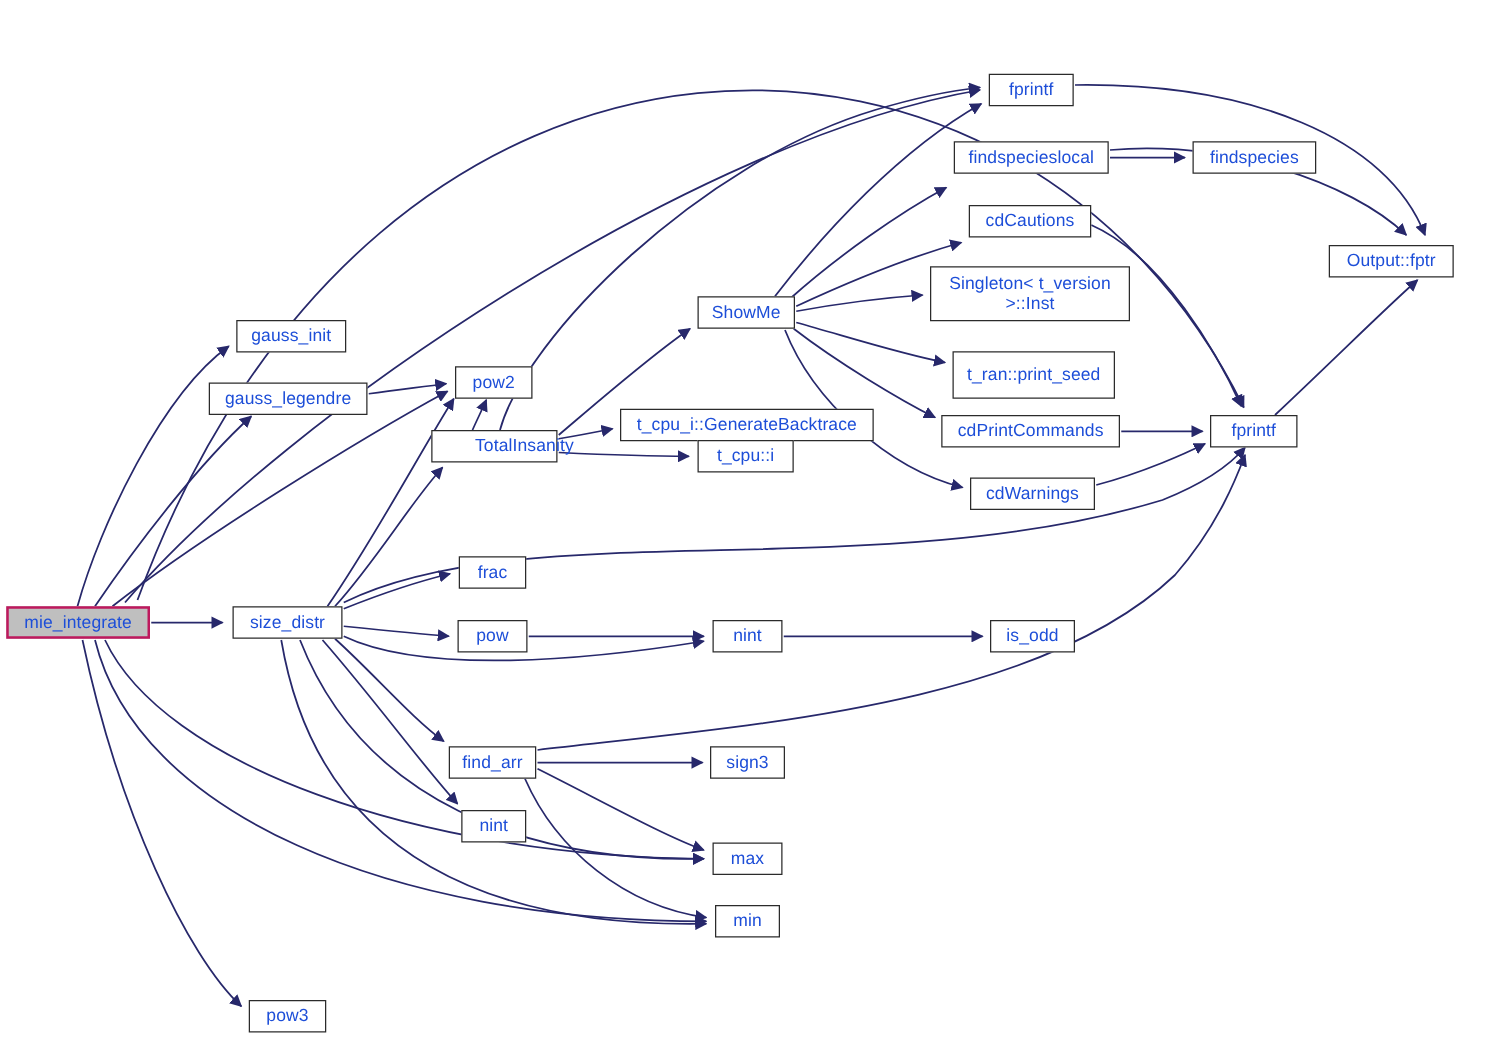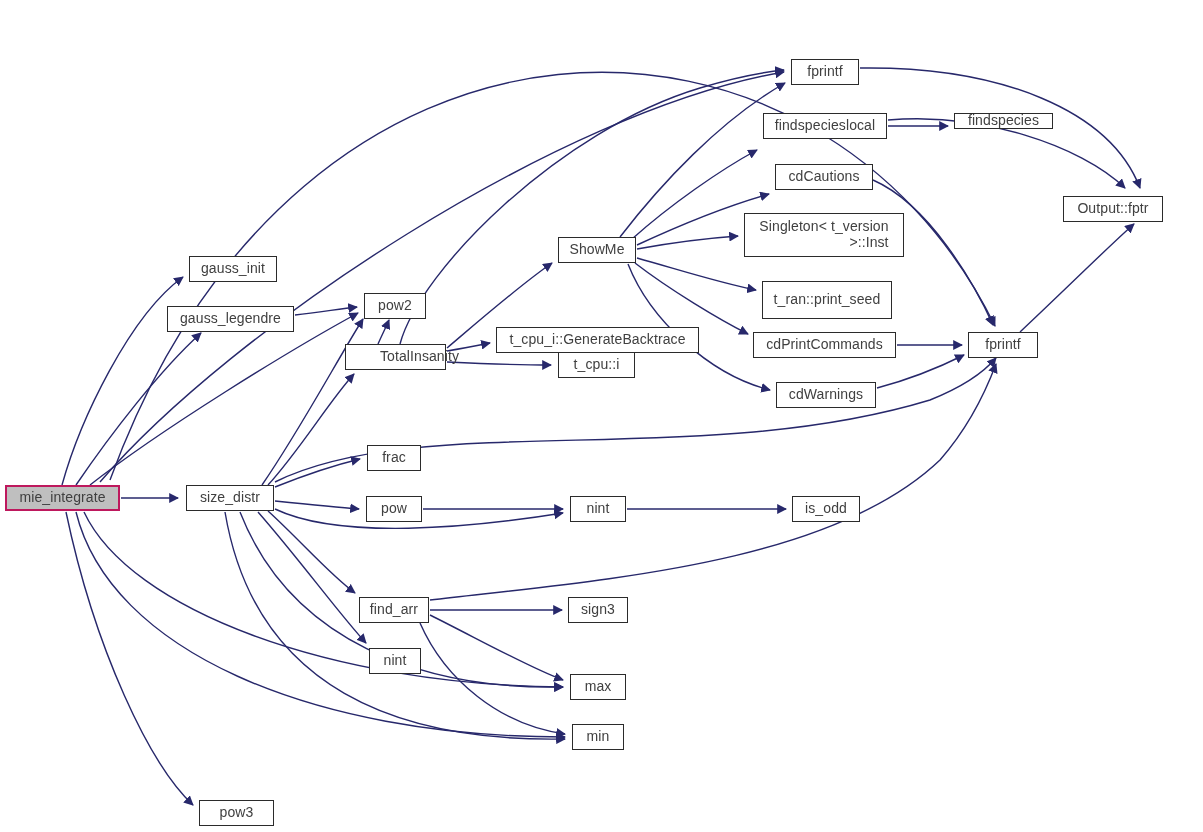--- a/index.html
+++ b/index.html
@@ -20,27 +20,27 @@
     left: 0;
     top: 0;
     width: 1203px;
     height: 832px;
   }
   .node {
     position: absolute;
     box-sizing: border-box;
     border: 1px solid #2b2b2b;
     background: #ffffff;
-    color: #404040;
+    color: #1d4ed8;
     font-size: 14px;
     line-height: 1.12;
     display: flex;
     align-items: center;
     justify-content: center;
-    text-align: right;
+    text-align: center;
     white-space: pre;
     letter-spacing: 0.1px;
   }
   .node.current {
     background: #bfbfbf;
     border: 2px solid #be185d;
   }
 </style>
 </head>
 <body>
@@ -145,38 +145,38 @@
 
       <path d="M 1020 332 C 1070 285 1110 245 1134 224"></path>
     </g>
   </svg>
 
   <div id="nodes">
       <div class="node current" style="left: 5px; top: 485px; width: 115px; height: 26px;">mie_integrate</div>
       <div class="node" style="left: 189px; top: 256px; width: 88px; height: 26px;">gauss_init</div>
       <div class="node" style="left: 167px; top: 306px; width: 127px; height: 26px;">gauss_legendre</div>
       <div class="node" style="left: 186px; top: 485px; width: 88px; height: 26px;">size_distr</div>
-      <div class="node" style="left: 199px; top: 800px; width: 75px; height: 26px;">pow3</div>
+      <div class="node" style="left: 199px; top: 800px; width: 62px; height: 26px;">pow3</div>
       <div class="node" style="left: 364px; top: 293px; width: 62px; height: 26px;">pow2</div>
       <div class="node" style="left: 345px; top: 344px; width: 101px; height: 26px; padding-left: 48px;">TotalInsanity</div>
       <div class="node" style="left: 496px; top: 327px; width: 203px; height: 26px;">t_cpu_i::GenerateBacktrace</div>
       <div class="node" style="left: 558px; top: 352px; width: 77px; height: 26px;">t_cpu::i</div>
       <div class="node" style="left: 367px; top: 445px; width: 54px; height: 26px;">frac</div>
       <div class="node" style="left: 366px; top: 496px; width: 56px; height: 26px;">pow</div>
       <div class="node" style="left: 570px; top: 496px; width: 56px; height: 26px;">nint</div>
       <div class="node" style="left: 792px; top: 496px; width: 68px; height: 26px;">is_odd</div>
       <div class="node" style="left: 359px; top: 597px; width: 70px; height: 26px;">find_arr</div>
       <div class="node" style="left: 568px; top: 597px; width: 60px; height: 26px;">sign3</div>
       <div class="node" style="left: 369px; top: 648px; width: 52px; height: 26px;">nint</div>
       <div class="node" style="left: 570px; top: 674px; width: 56px; height: 26px;">max</div>
       <div class="node" style="left: 572px; top: 724px; width: 52px; height: 26px;">min</div>
       <div class="node" style="left: 558px; top: 237px; width: 78px; height: 26px;">ShowMe</div>
       <div class="node" style="left: 791px; top: 59px; width: 68px; height: 26px;">fprintf</div>
       <div class="node" style="left: 763px; top: 113px; width: 124px; height: 26px;">findspecieslocal</div>
-      <div class="node" style="left: 954px; top: 113px; width: 99px; height: 16px;">findspecies</div>
+      <div class="node" style="left: 954px; top: 113px; width: 99px; height: 26px;">findspecies</div>
       <div class="node" style="left: 775px; top: 164px; width: 98px; height: 26px;">cdCautions</div>
       <div class="node" style="left: 744px; top: 213px; width: 160px; height: 44px;">Singleton&lt; t_version
 &gt;::Inst</div>
       <div class="node" style="left: 762px; top: 281px; width: 130px; height: 38px;">t_ran::print_seed</div>
       <div class="node" style="left: 753px; top: 332px; width: 143px; height: 26px;">cdPrintCommands</div>
       <div class="node" style="left: 776px; top: 382px; width: 100px; height: 26px;">cdWarnings</div>
       <div class="node" style="left: 968px; top: 332px; width: 70px; height: 26px;">fprintf</div>
       <div class="node" style="left: 1063px; top: 196px; width: 100px; height: 26px;">Output::fptr</div>
     </div>
 

